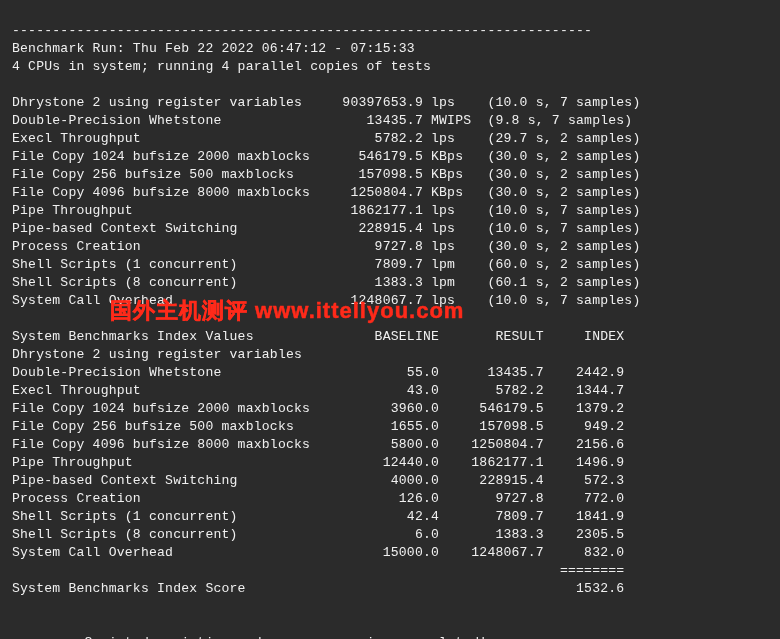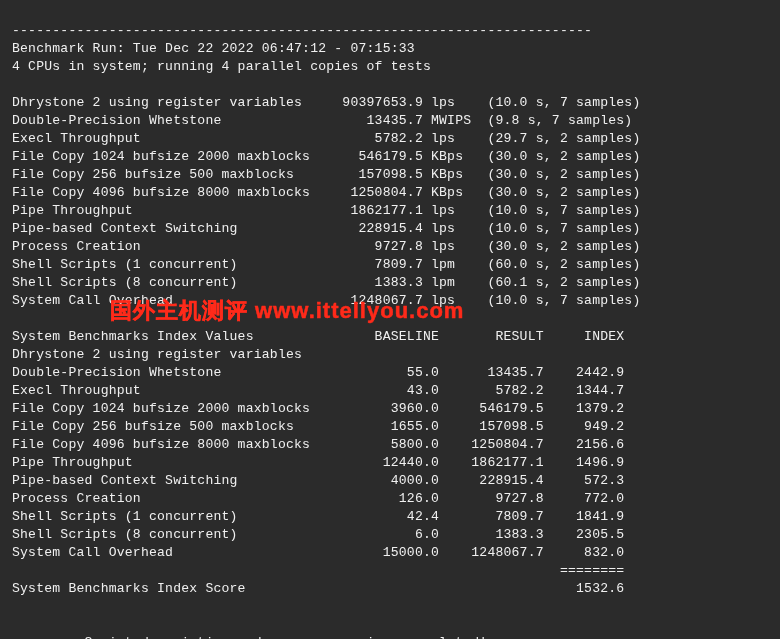--- a/index.html
+++ b/index.html
@@ -31,21 +31,21 @@
     letter-spacing: 1px;
     pointer-events: none;
     -webkit-text-stroke: 0.5px #ff2a1a;
   }
 </style>
 </head>
 <body>
 
 <div class="terminal">
 <span>------------------------------------------------------------------------</span>
-<span>Benchmark Run: Tue Dec 22 2022 06:47:12 - 07:15:33</span>
+<span>Benchmark Run: Thu Feb 22 2022 06:47:12 - 07:15:33</span>
 <span>4 CPUs in system; running 4 parallel copies of tests</span>
 
 <span id="results-block">Dhrystone 2 using register variables     90397653.9 lps    (10.0 s, 7 samples)
 Double-Precision Whetstone                  13435.7 MWIPS  (9.8 s, 7 samples)
 Execl Throughput                             5782.2 lps    (29.7 s, 2 samples)
 File Copy 1024 bufsize 2000 maxblocks      546179.5 KBps   (30.0 s, 2 samples)
 File Copy 256 bufsize 500 maxblocks        157098.5 KBps   (30.0 s, 2 samples)
 File Copy 4096 bufsize 8000 maxblocks     1250804.7 KBps   (30.0 s, 2 samples)
 Pipe Throughput                           1862177.1 lps    (10.0 s, 7 samples)
 Pipe-based Context Switching               228915.4 lps    (10.0 s, 7 samples)

